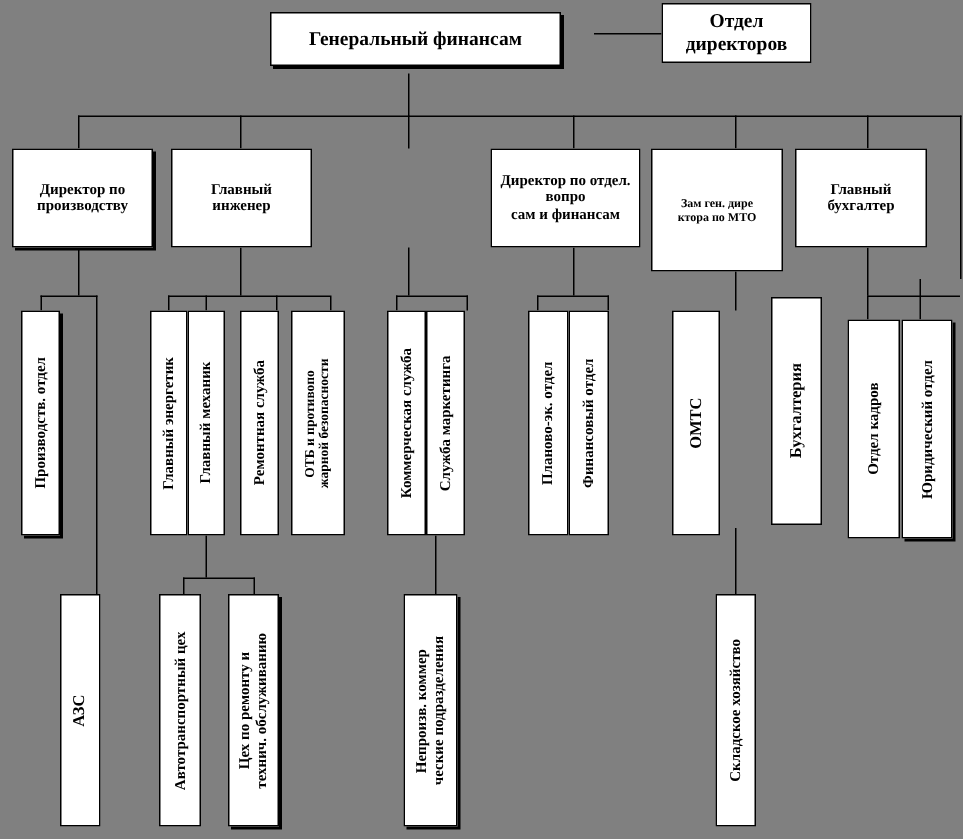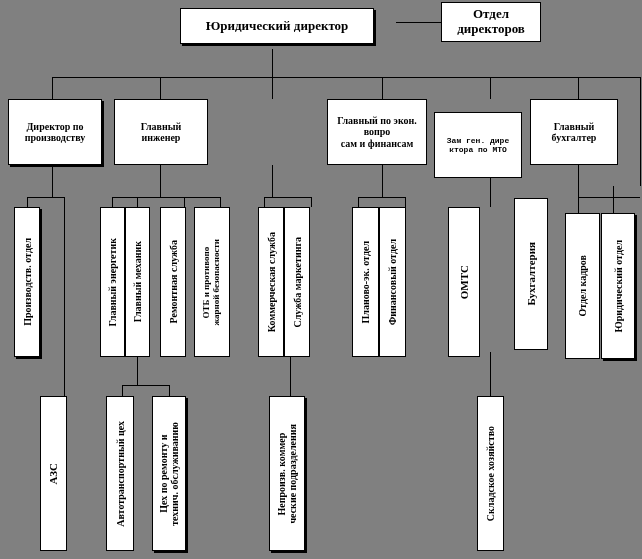--- a/index.html
+++ b/index.html
@@ -103,41 +103,41 @@
 
   <div class="line vline" style="left:490px; top:165px; height:42px;"></div>
   <div class="line vline" style="left:490px; top:352px; height:44px;"></div>
 
   <div class="line vline" style="left:578px; top:165px; height:32px;"></div>
   <div class="line hline" style="left:578px; top:197px; width:62px;"></div>
   <div class="line vline" style="left:578px; top:197px; height:16px;"></div>
   <div class="line vline" style="left:613px; top:186px; height:27px;"></div>
 
   <div class="box shadow" style="left:180px; top:8px; width:194px; height:36px; font-size:13px;">
-    <span class="txt">Юридический директор</span>
+    <span class="txt">Генеральный финансам</span>
   </div>
   <div class="box" style="left:441px; top:2px; width:100px; height:40px; font-size:13px; white-space:pre-line;">
     <span class="txt">Отдел
 директоров</span>
   </div>
 
   <div class="box shadow" style="left:8px; top:99px; width:94px; height:66px; font-size:10px; white-space:pre-line;">
     <span class="txt">Директор по
 производству</span>
   </div>
   <div class="box" style="left:114px; top:99px; width:94px; height:66px; font-size:10px; white-space:pre-line;">
     <span class="txt">Главный
 инженер</span>
   </div>
   <div class="box" style="left:327px; top:99px; width:100px; height:66px; font-size:10px; white-space:pre-line;">
-    <span class="txt">Главный по экон.
+    <span class="txt">Директор по отдел.
 вопро
 сам и финансам</span>
   </div>
-  <div class="box" style="left:434px; top:112px; width:88px; height:66px; font-size:8px; white-space:pre-line;font-family:Liberation Mono, monospace;">
+  <div class="box" style="left:434px; top:99px; width:88px; height:82px; font-size:8px; white-space:pre-line;">
     <span class="txt">Зам ген. дире
 ктора по МТО</span>
   </div>
   <div class="box" style="left:530px; top:99px; width:88px; height:66px; font-size:10px; white-space:pre-line;">
     <span class="txt">Главный
 бухгалтер</span>
   </div>
 
   <div class="box vbox shadow" style="left:14px; top:207px; width:26px; height:150px; font-size:10px;">
     <span class="txt">Производств.  отдел</span>

